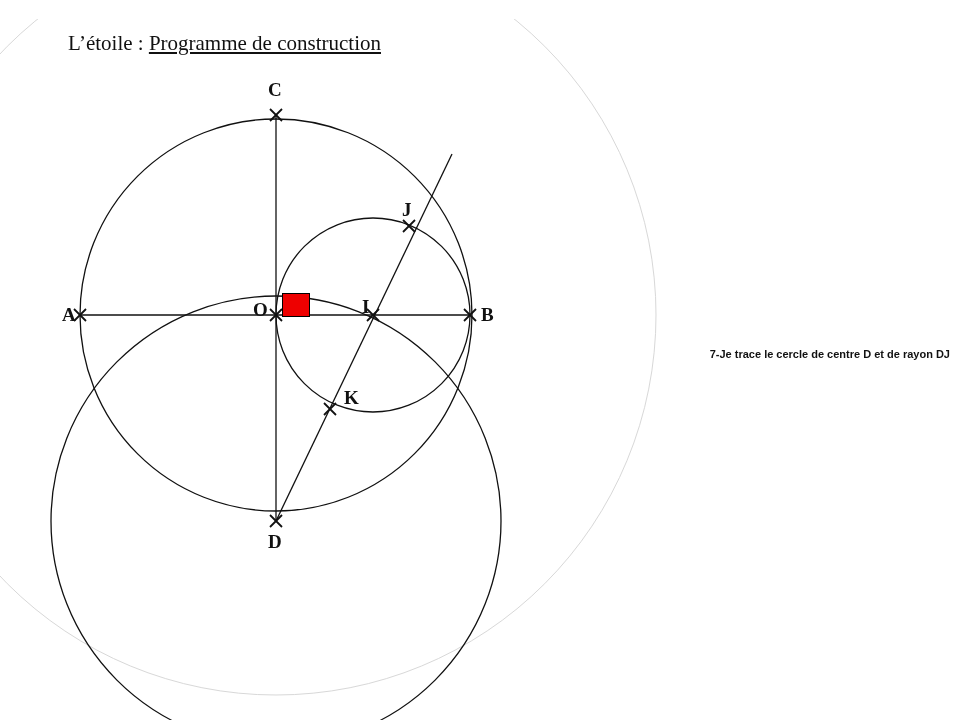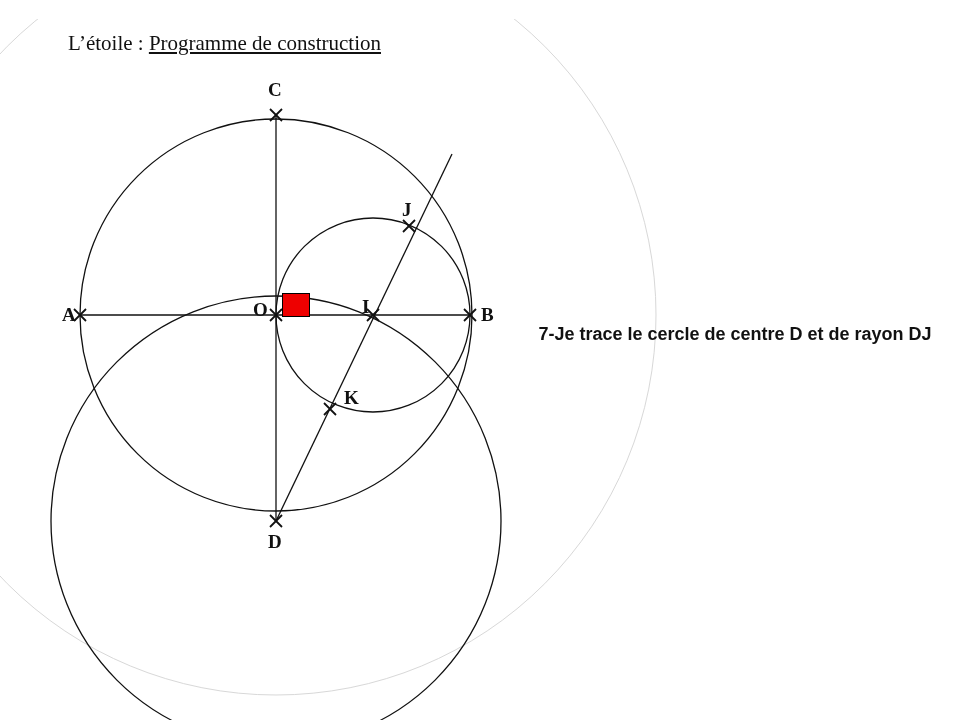--- a/index.html
+++ b/index.html
@@ -39,28 +39,28 @@
     position: absolute;
     font-family: "Liberation Serif", serif;
     font-weight: bold;
     font-size: 19px;
     color: #111111;
     white-space: nowrap;
   }
   #caption {
     position: absolute;
     left: 520px;
-    top: 302px;
+    top: 328px;
     width: 430px;
     font-family: "Liberation Sans", sans-serif;
     font-weight: bold;
-    font-size: 18px;
+    font-size: 11px;
     line-height: 1.45;
     color: #111111;
-    text-align: center;
+    text-align: right;
   }
   #redmark {
     position: absolute;
     background: #ee0000;
     border: 1px solid #000000;
   }
 </style>
 </head>
 <body>
 

